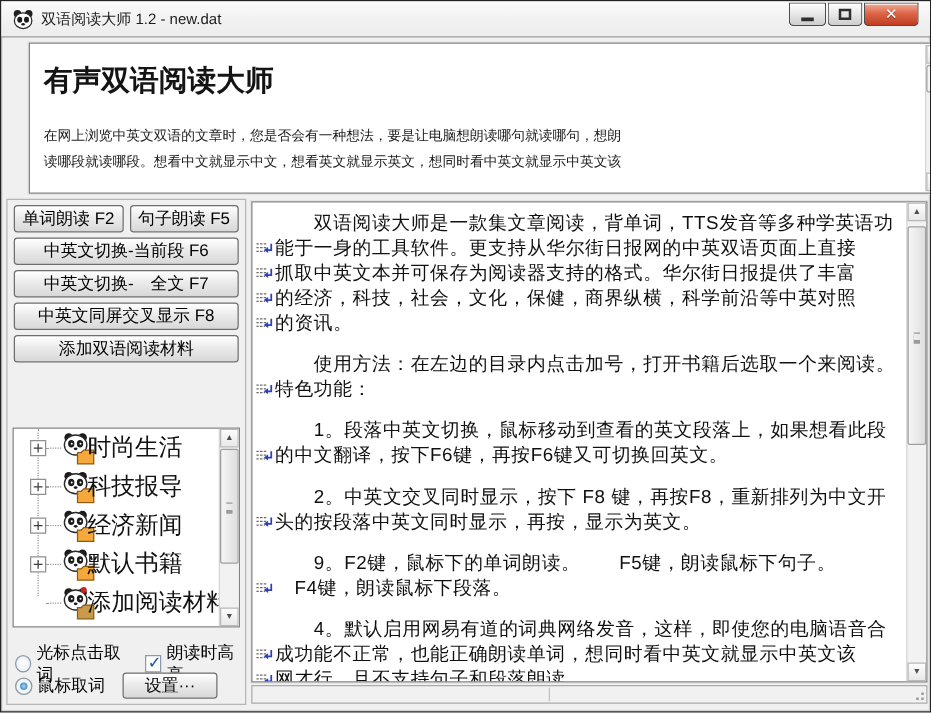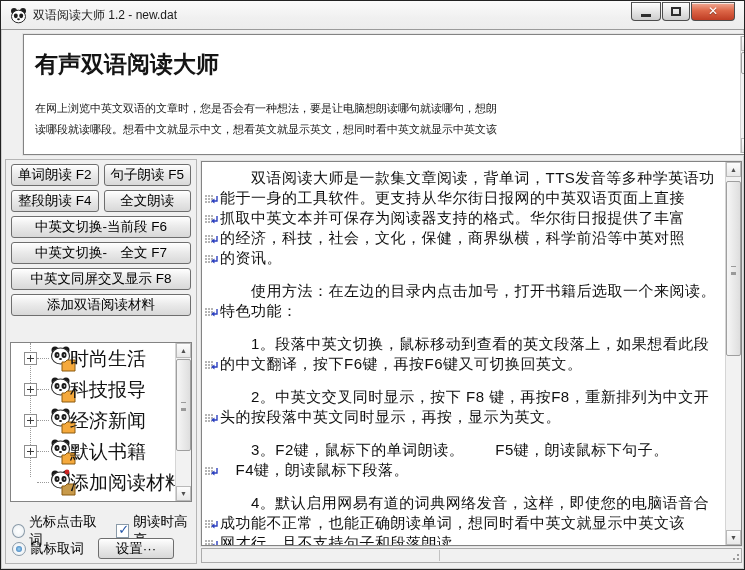--- a/index.html
+++ b/index.html
@@ -144,24 +144,20 @@
       <div class="sb-thumb" style="top:16px;height:22px;"></div>
       <div class="sb-btn down">▼</div>
     </div>
   </div>
 
   <div class="sidebar">
     <div class="btn-area">
       <div class="btn-row">
         <div class="ui-btn half">单词朗读 F2</div>
         <div class="ui-btn half">句子朗读 F5</div>
-      </div>
-      <div class="btn-row">
-        <div class="ui-btn half">整段朗读 F4</div>
-        <div class="ui-btn half">全文朗读</div>
       </div>
       <div class="btn-row">
         <div class="ui-btn full">中英文切换-当前段 F6</div>
       </div>
       <div class="btn-row">
         <div class="ui-btn full">中英文切换-　全文 F7</div>
       </div>
       <div class="btn-row">
         <div class="ui-btn full">中英文同屏交叉显示 F8</div>
       </div>
@@ -476,21 +472,21 @@
       <svg viewBox="0 0 15 12" width="15" height="12">
         <g stroke="#6a6a6a" stroke-width="1" stroke-dasharray="2,1">
           <line x1="0" y1="2" x2="8" y2="2"></line>
                 <line x1="0" y1="5" x2="8" y2="5"></line>
           <line x1="0" y1="8" x2="7" y2="8"></line>
         </g>
         <path d="M12 2 v5 h-4" fill="none" stroke="#2b3fbf" stroke-width="1.4"></path>
         <path d="M9.5 4.6 L6 7 l3.5 2.4 z" fill="#2b3fbf"></path>
       </svg>
     </span>
-    <span class="c-text">　　3。F2键，鼠标下的单词朗读。　　F5键，朗读鼠标下句子。</span>
+    <span class="c-text">　　9。F2键，鼠标下的单词朗读。　　F5键，朗读鼠标下句子。</span>
   </div>
 
   <div class="c-line">
     <span class="p-icon">
       <svg viewBox="0 0 15 12" width="15" height="12">
         <g stroke="#6a6a6a" stroke-width="1" stroke-dasharray="2,1">
           <line x1="0" y1="2" x2="8" y2="2"></line>
                 <line x1="0" y1="5" x2="8" y2="5"></line>
           <line x1="0" y1="8" x2="7" y2="8"></line>
         </g>

